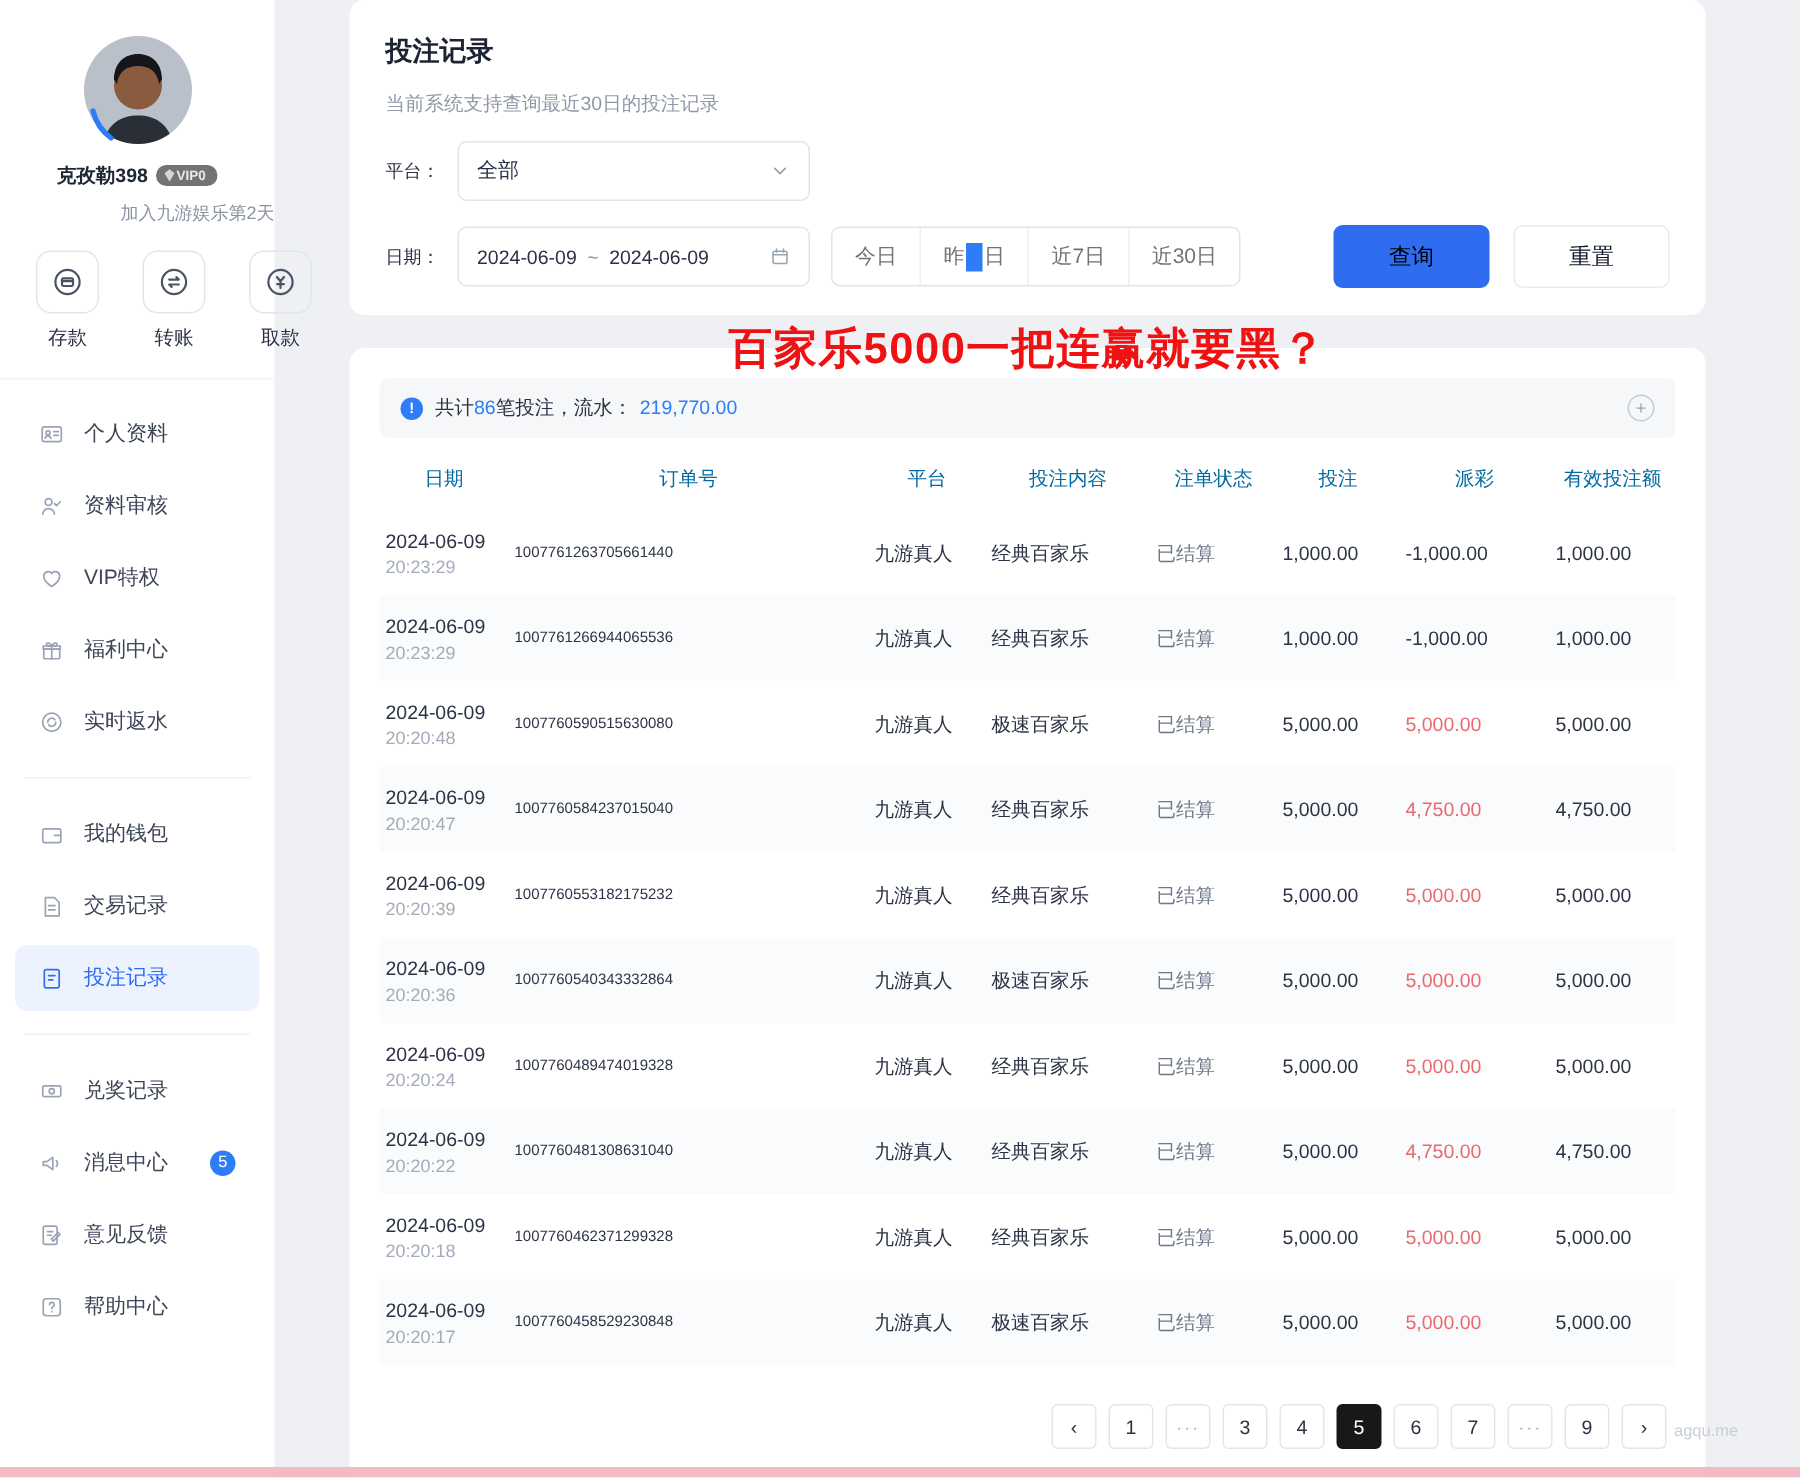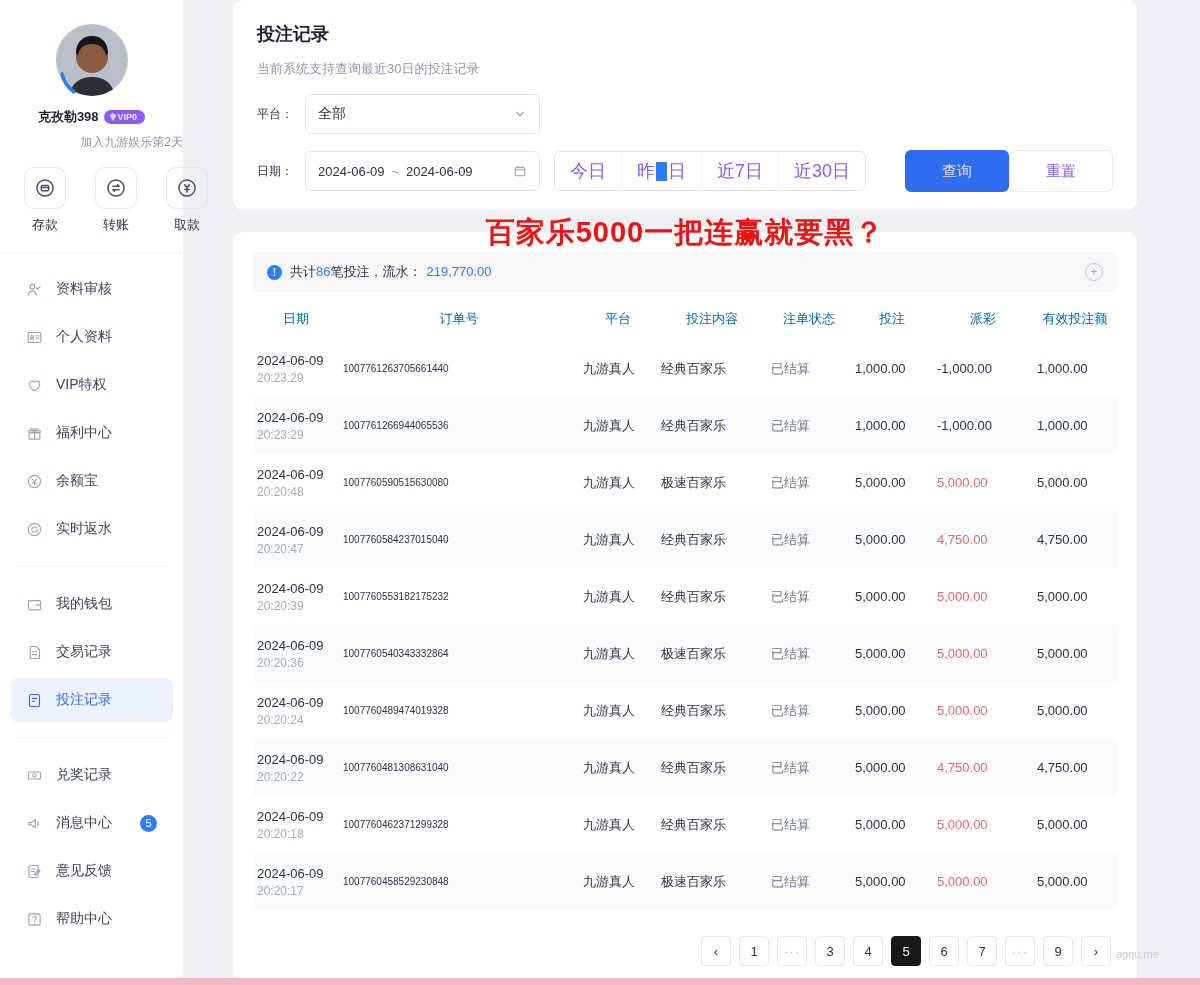--- a/index.html
+++ b/index.html
@@ -6,21 +6,21 @@
   body{
     width:1200px;height:985px;position:relative;overflow:hidden;
     background:#eef0f4;
     font-family:"Liberation Sans","DejaVu Sans",sans-serif;
     -webkit-font-smoothing:antialiased;
   }
   
   .sidebar{position:absolute;left:0;top:0;width:183px;height:985px;background:#fff;z-index:2;}
   .avatar{width:76px;height:76px;display:block;margin:22px auto 10px;}
   .user-row{display:flex;justify-content:center;align-items:center;gap:5px;font-size:13px;font-weight:bold;color:#1f2633;}
-  .vip-badge{display:inline-flex;align-items:center;gap:0;background:#8b5cf6;color:#e7ebf2;font-size:9px;font-weight:bold;padding:2px 8px 2px 4px;border-radius:9px;}
+  .vip-badge{display:inline-flex;align-items:center;gap:0;background:#737373;color:#e7ebf2;font-size:9px;font-weight:bold;padding:2px 8px 2px 4px;border-radius:9px;}
   .vip-badge svg{width:10px;height:10px;}
   .join-text{text-align:right;font-size:12px;color:#8b93a3;margin-top:8px;}
   .quick-actions{display:flex;justify-content:space-between;padding:16px 24px 18px;border-bottom:1px solid #f1f2f5;gap:29px;}
   .qa{display:flex;flex-direction:column;align-items:center;gap:7px;cursor:pointer;}
   .qa-icon{width:40px;height:40px;border:1px solid #e2e5eb;border-radius:10px;display:flex;align-items:center;justify-content:center;color:#4a5263;}
   .qa-icon svg{width:22px;height:22px;}
   .qa-label{font-size:13px;color:#2b3245;}
   .menu{padding-top:10px;}
   .menu-item{display:flex;align-items:center;height:44px;margin:4px 10px;padding:0 16px;border-radius:8px;font-size:14px;color:#3d4557;cursor:pointer;}
   .menu-item svg{width:17px;height:17px;margin-right:13px;color:#9aa3b5;flex:none;}
@@ -35,26 +35,26 @@
   .page-title{font-size:18px;font-weight:bold;color:#1c2331;margin:0;}
   .page-subtitle{font-size:13px;color:#9099a9;margin:14px 0 0;}
   .f-row{display:flex;align-items:center;margin-top:16px;}
   .field-label{font-size:12px;color:#2b3245;width:48px;flex:none;}
   .select-box{width:235px;height:40px;border:1px solid #e1e4ea;border-radius:6px;display:flex;align-items:center;justify-content:space-between;padding:0 12px;box-sizing:border-box;font-size:14px;color:#2b3245;cursor:pointer;background:#fff;}
   .select-box svg,.date-box svg{width:14px;height:14px;color:#9aa3b5;flex:none;}
   .date-box{width:235px;height:40px;border:1px solid #e1e4ea;border-radius:6px;display:flex;align-items:center;gap:7px;padding:0 12px;box-sizing:border-box;font-size:13px;color:#2b3245;cursor:pointer;background:#fff;}
   .date-sep{color:#8b93a3;}
   .date-box svg{margin-left:auto;}
   .segmented{display:flex;align-items:stretch;height:40px;border:1px solid #e1e4ea;border-radius:6px;overflow:hidden;margin-left:14px;box-sizing:border-box;background:#fff;}
-  .seg-item{display:flex;align-items:center;padding:0 15px;font-size:18px;color:#8b5cf6;border-left:1px solid #eef0f3;cursor:pointer;white-space:nowrap;}
+  .seg-item{display:flex;align-items:center;padding:0 15px;font-size:14px;color:#737373;border-left:1px solid #eef0f3;cursor:pointer;white-space:nowrap;}
   .seg-item:first-child{border-left:none;}
   .sel-block{display:inline-block;width:11px;height:19px;background:#2f7df6;margin:0 1px;vertical-align:-4px;}
   .btn{height:42px;width:104px;border-radius:6px;font-size:15px;display:flex;align-items:center;justify-content:center;cursor:pointer;border:none;box-sizing:border-box;font-family:inherit;}
-  .btn-query{background:#2e6cf0;color:#e5e5e5;margin-left:auto;}
-  .btn-reset{background:#fff;color:#8b5cf6;border:1px solid #e8eaf0;margin-left:0;}
+  .btn-query{background:#2e6cf0;color:#000000;margin-left:auto;}
+  .btn-reset{background:#fff;color:#0f172a;border:1px solid #e8eaf0;margin-left:16px;}
   .overlay-text{position:absolute;left:0;top:213px;width:904px;text-align:center;font-size:29px;font-weight:bold;color:#f01212;z-index:6;letter-spacing:1px;pointer-events:none;}
   
   .table-card{margin-top:22px;min-height:742px;padding:20px 20px 24px;box-sizing:border-box;position:relative;}
   .summary-bar{height:40px;background:#f6f7f9;border-radius:6px;display:flex;align-items:center;padding:0 14px;font-size:13px;color:#2b3245;}
   .info-icon{width:15px;height:15px;border-radius:50%;background:#2e7cf6;color:#fff;font-size:10px;font-weight:bold;display:flex;align-items:center;justify-content:center;margin-right:8px;flex:none;}
   .blue{color:#2e7cf6;font-weight:normal;}
   .turnover{margin-left:5px;}
   .plus-icon{margin-left:auto;width:16px;height:16px;border:1px solid #c6ccd6;border-radius:50%;color:#9aa3b5;font-size:12px;line-height:1;display:flex;align-items:center;justify-content:center;cursor:pointer;}
   table{width:100%;border-collapse:collapse;table-layout:fixed;margin-top:6px;}
   thead th{font-size:13px;color:#0369a1;font-weight:normal;text-align:center;height:42px;padding:0 4px;}
@@ -127,54 +127,47 @@
             <circle cx="12" cy="12" r="8.8"></circle>
             <path d="M9.4 8.4l2.6 3.1 2.6-3.1M12 11.5v4.8M9.6 13.6h4.8"></path>
           </svg>
         </span>
         <span class="qa-label">取款</span>
       </div>
     </div>
   <nav class="menu" id="menu">
       <div class="menu-item">
         <svg viewBox="0 0 24 24" fill="none" stroke="currentColor" stroke-width="1.6" stroke-linecap="round" stroke-linejoin="round">
+          <rect x="3" y="5" width="18" height="14" rx="2"></rect>
+          <circle cx="8.5" cy="10.7" r="1.9"></circle>
+          <path d="M5.8 15.8c.4-1.5 1.5-2.2 2.7-2.2s2.3.7 2.7 2.2M14 9.5h4.2M14 13h4.2"></path>
+        </svg>
+        <span>个人资料</span>
+      </div>
+      <div class="menu-item">
+        <svg viewBox="0 0 24 24" fill="none" stroke="currentColor" stroke-width="1.6" stroke-linecap="round" stroke-linejoin="round">
           <circle cx="9" cy="8" r="3.2"></circle>
           <path d="M3.5 19.5c.5-3.6 3-5.2 5.5-5.2s5 1.6 5.5 5.2"></path>
           <path d="M14.5 9.5l2 2 3.5-3.7"></path>
         </svg>
         <span>资料审核</span>
       </div>
       <div class="menu-item">
         <svg viewBox="0 0 24 24" fill="none" stroke="currentColor" stroke-width="1.6" stroke-linecap="round" stroke-linejoin="round">
-          <rect x="3" y="5" width="18" height="14" rx="2"></rect>
-          <circle cx="8.5" cy="10.7" r="1.9"></circle>
-          <path d="M5.8 15.8c.4-1.5 1.5-2.2 2.7-2.2s2.3.7 2.7 2.2M14 9.5h4.2M14 13h4.2"></path>
-        </svg>
-        <span>个人资料</span>
-      </div>
-      <div class="menu-item">
-        <svg viewBox="0 0 24 24" fill="none" stroke="currentColor" stroke-width="1.6" stroke-linecap="round" stroke-linejoin="round">
           <path d="M12 19.7S4.5 14.8 4.5 10A4.2 4.2 0 0 1 12 7.4 4.2 4.2 0 0 1 19.5 10c0 4.8-7.5 9.7-7.5 9.7z"></path>
         </svg>
         <span>VIP特权</span>
       </div>
       <div class="menu-item">
         <svg viewBox="0 0 24 24" fill="none" stroke="currentColor" stroke-width="1.6" stroke-linecap="round" stroke-linejoin="round">
           <rect x="4.5" y="11" width="15" height="9" rx="1"></rect>
           <path d="M4 8h16v3H4zM12 8v12"></path>
           <path d="M12 8c-1.2-3-5-3.8-5-1.4S10 8 12 8zM12 8c1.2-3 5-3.8 5-1.4S14 8 12 8z"></path>
         </svg>
         <span>福利中心</span>
-      </div>
-      <div class="menu-item">
-        <svg viewBox="0 0 24 24" fill="none" stroke="currentColor" stroke-width="1.6" stroke-linecap="round" stroke-linejoin="round">
-          <circle cx="12" cy="12" r="8.6"></circle>
-          <path d="M9 8.6l3 3.4 3-3.4M12 12v5M9.4 14.2h5.2"></path>
-        </svg>
-        <span>余额宝</span>
       </div>
       <div class="menu-item">
         <svg viewBox="0 0 24 24" fill="none" stroke="currentColor" stroke-width="1.6" stroke-linecap="round" stroke-linejoin="round">
           <circle cx="12" cy="12" r="8.6"></circle>
           <path d="M8.2 12a3.8 3.8 0 0 1 6.8-2.3M15.8 12a3.8 3.8 0 0 1-6.8 2.3"></path>
         </svg>
         <span>实时返水</span>
       </div>
       <div class="menu-divider"></div>
       <div class="menu-item">

